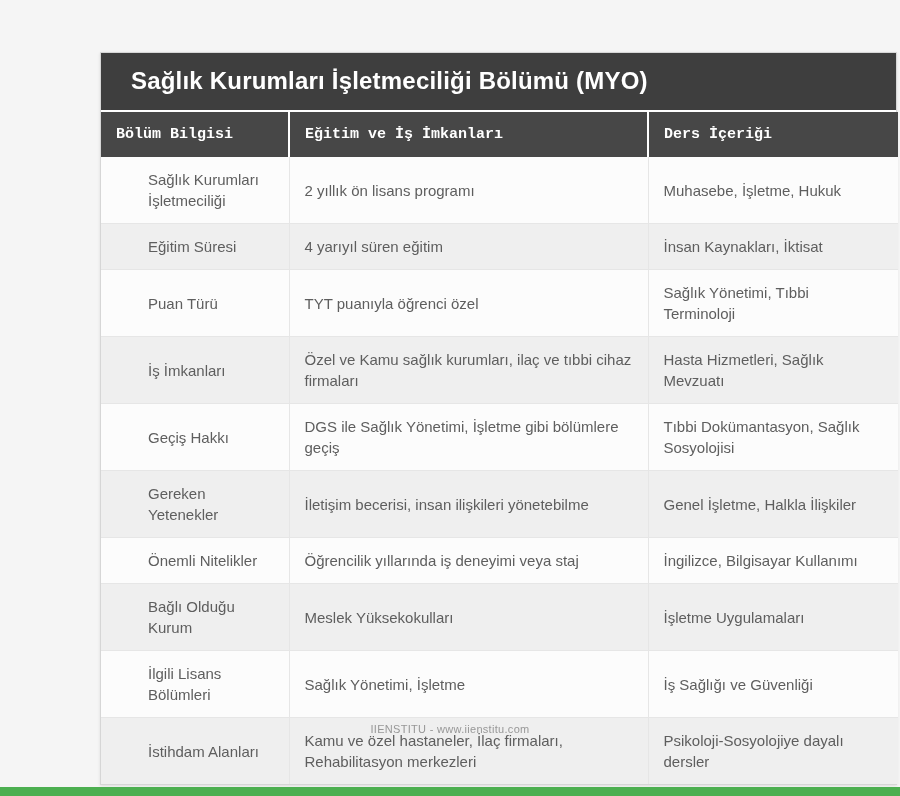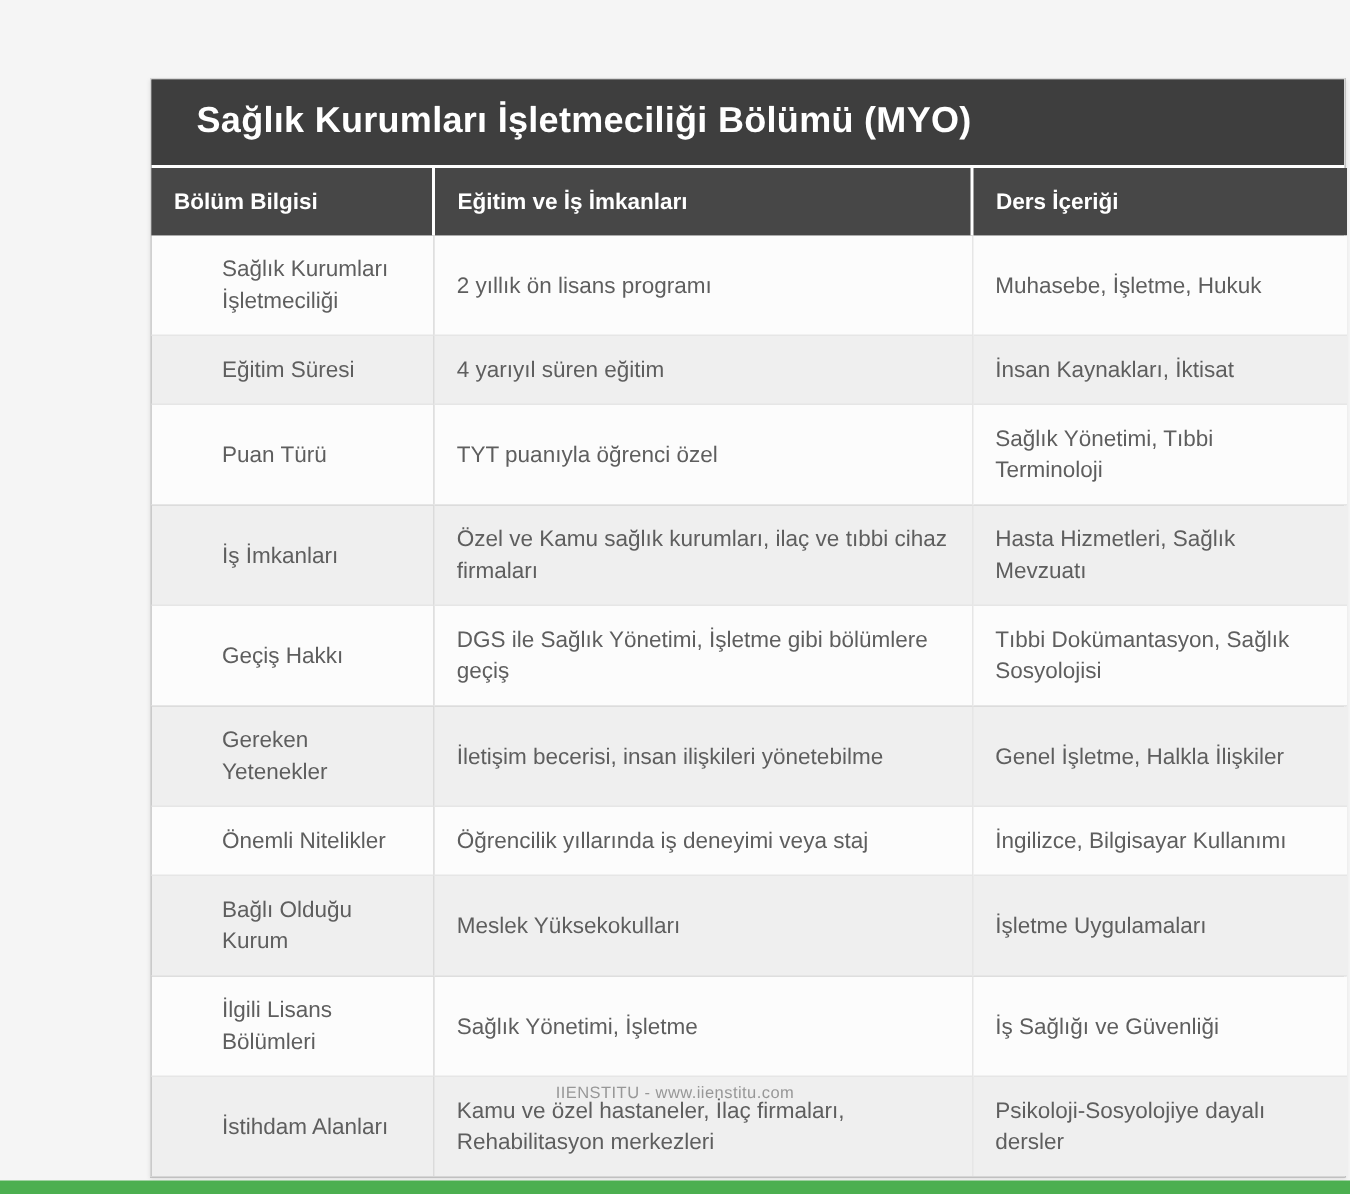--- a/index.html
+++ b/index.html
@@ -49,20 +49,21 @@
   col.c2{width:359px;}
   col.c3{width:250px;}
   thead th{
     background:var(--head-bg);
     color:#ffffff;
     font-size:15px;
     font-weight:bold;
     text-align:left;
     padding:14px 15px;
     border-left:2px solid #ffffff;
+    font-family:Liberation Mono, monospace;
   }
   thead th:first-child{border-left:none;}
   tbody td{
     font-size:15px;
     line-height:1.4;
     color:var(--body-text);
     padding:12px 15px;
     vertical-align:middle;
     border-top:1px solid var(--cell-border);
     border-left:1px solid var(--cell-border);

